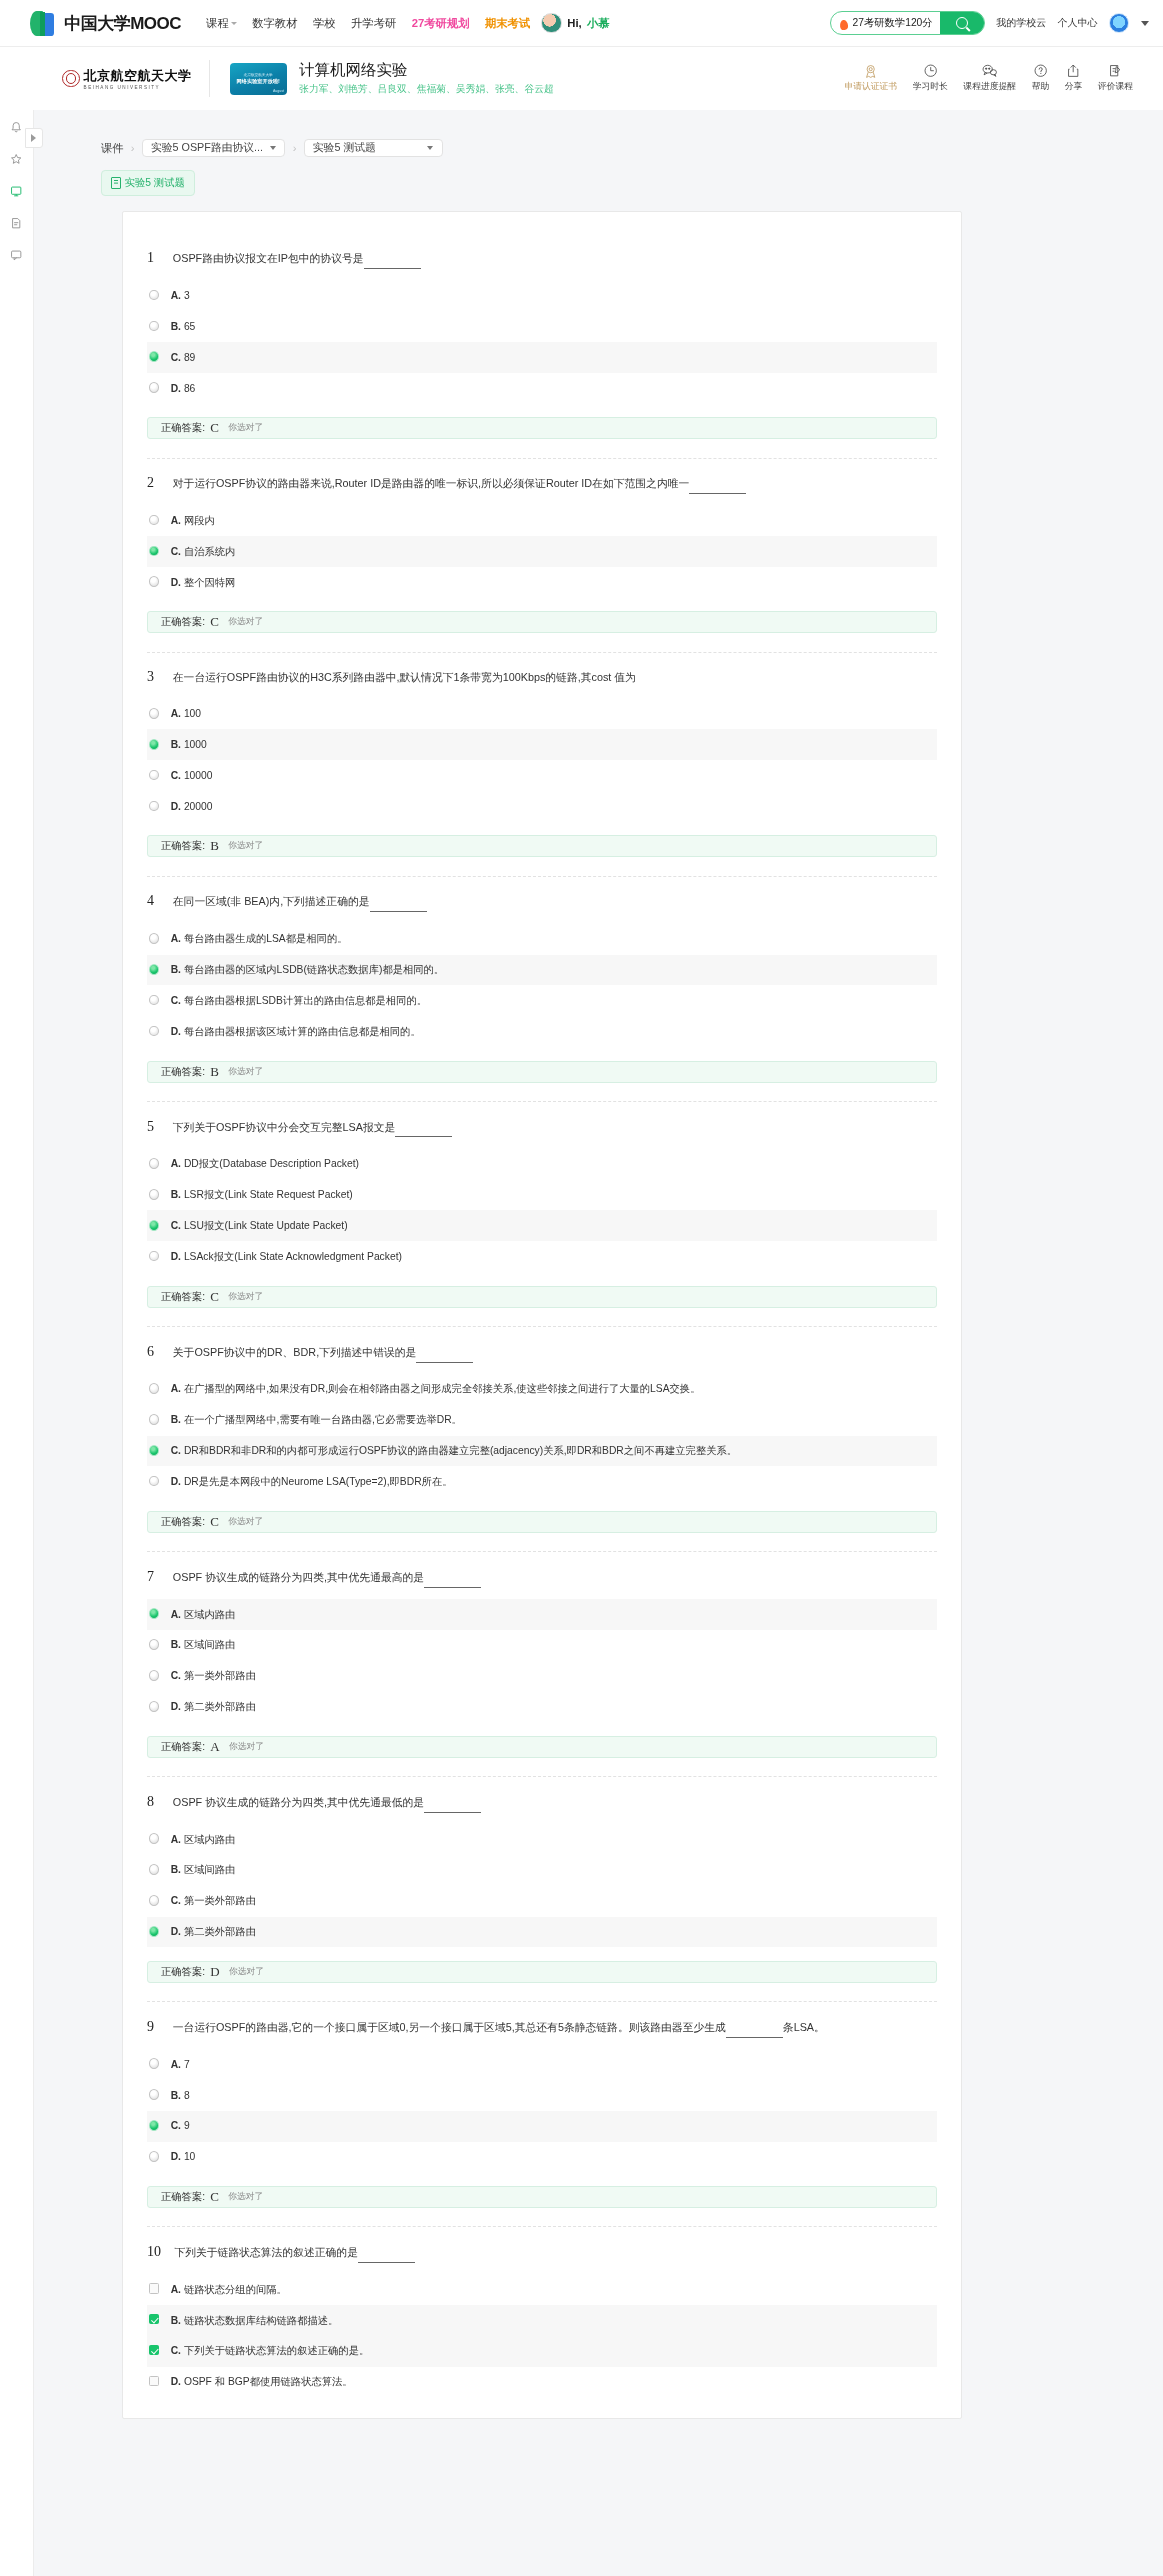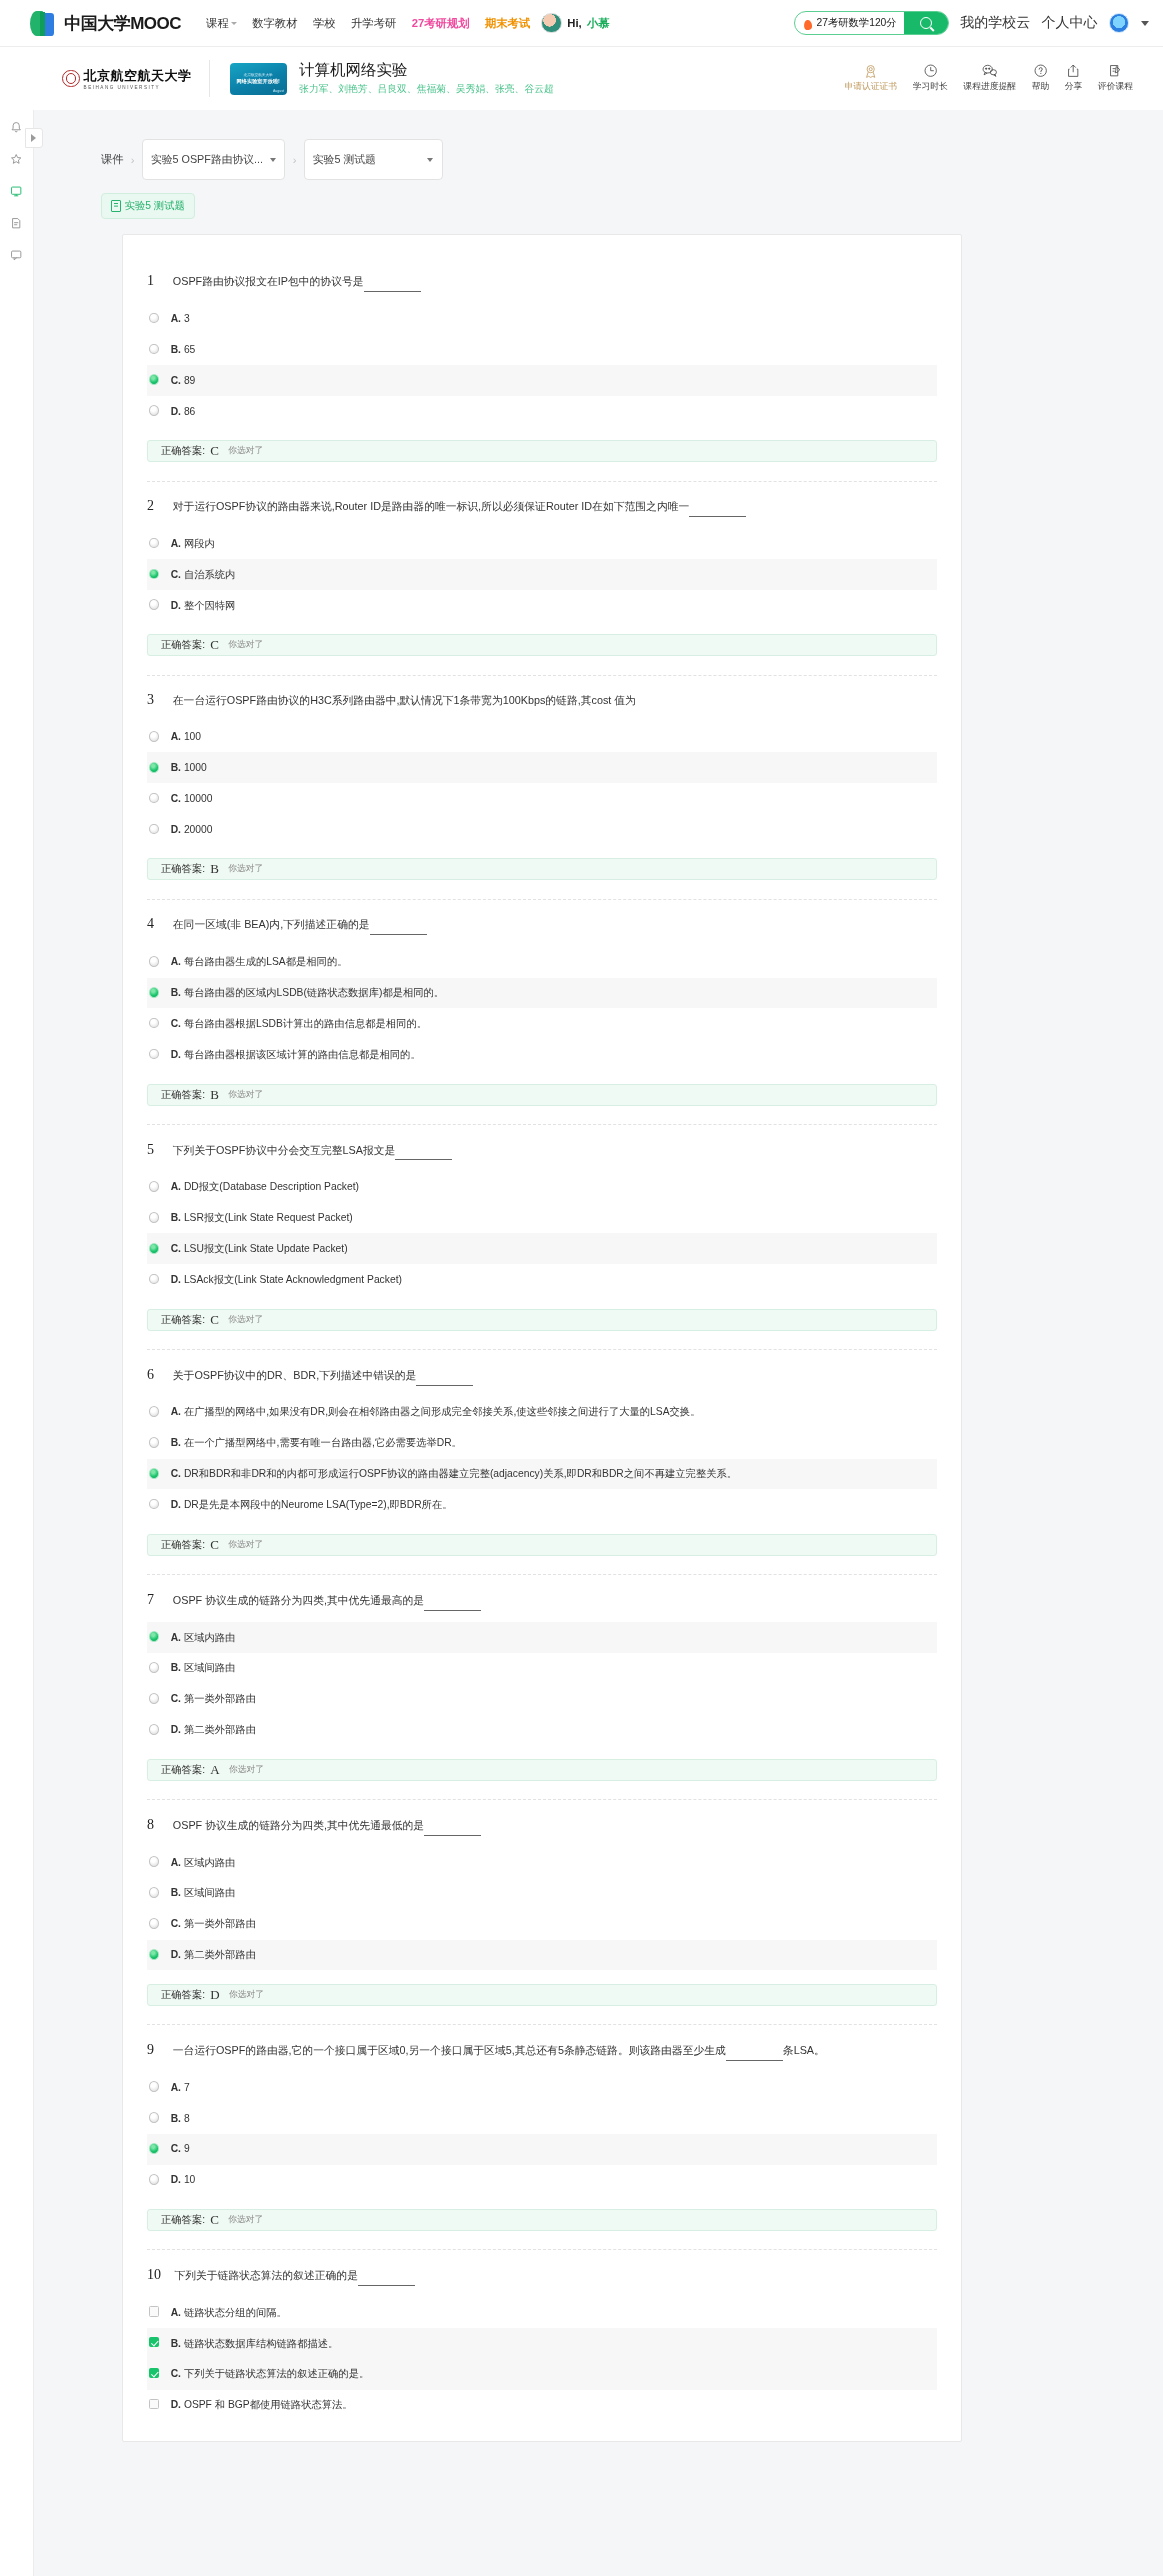--- a/index.html
+++ b/index.html
@@ -77,21 +77,21 @@
     border-radius: 50% 50% 50% 50% / 60% 60% 40% 40%;
     transform: rotate(-6deg);
   }
   .sb-text { font-size:10.3px; color:#222; white-space:nowrap; }
   .sb-btn {
     width:44px;height:24px;background:#19b96a;
     display:flex;align-items:center;justify-content:center;
   }
   .magnifier { width:12.4px;height:12.4px;border:1.5px solid #fff;border-radius:50%;position:relative; }
   .magnifier:after{content:"";position:absolute;width:1.5px;height:4.6px;background:#fff;right:-1.5px;bottom:-3.6px;transform:rotate(-45deg);}
-  .tr-link { font-size:14px;color:#333;text-decoration:none;white-space:nowrap; }
+  .tr-link { font-size:10px;color:#333;text-decoration:none;white-space:nowrap; }
   .avatar-blue {
     width:20.6px;height:20.6px;border-radius:50%;
     background: radial-gradient(circle at 50% 45%, #7fd4ff 0 45%, #2b7fe0 46% 100%);
     border:0.5px solid #cfe6fb;
   }
   .tr-caret { width:0;height:0;border-left:4.1px solid transparent;border-right:4.1px solid transparent;border-top:5.2px solid #555; }
 
   
   .course-header {
     background:#fff;
@@ -157,21 +157,21 @@
   }
 
   .breadcrumb {
     display:flex;align-items:center;gap:7.2px;
     padding-left: 67px;
   }
   .bc-label{font-size:11.3px;color:#444;}
   .bc-sep{font-size:11.3px;color:#c4c4c4;}
   .bc-pill{
     display:flex;align-items:center;justify-content:space-between;gap:7.2px;
-    min-width:124px;height:41px;padding:0 8.2px;
+    min-width:124px;height:18px;padding:0 8.2px;
     border:0.5px solid #e2e2e2;border-radius:4.1px;background:#fff;
     font-size:10.8px;color:#444;
   }
   .bc-pill.wide{min-width:139px;}
   .bc-caret{width:0;height:0;border-left:3.6px solid transparent;border-right:3.6px solid transparent;border-top:4.6px solid #777;}
 
   .tabchip{
     display:inline-flex;align-items:center;gap:4.1px;
     margin: 13.4px 0 0 67px;
     background:#e9f8f0;border:0.5px solid #cfeedd;border-radius:4.1px;

